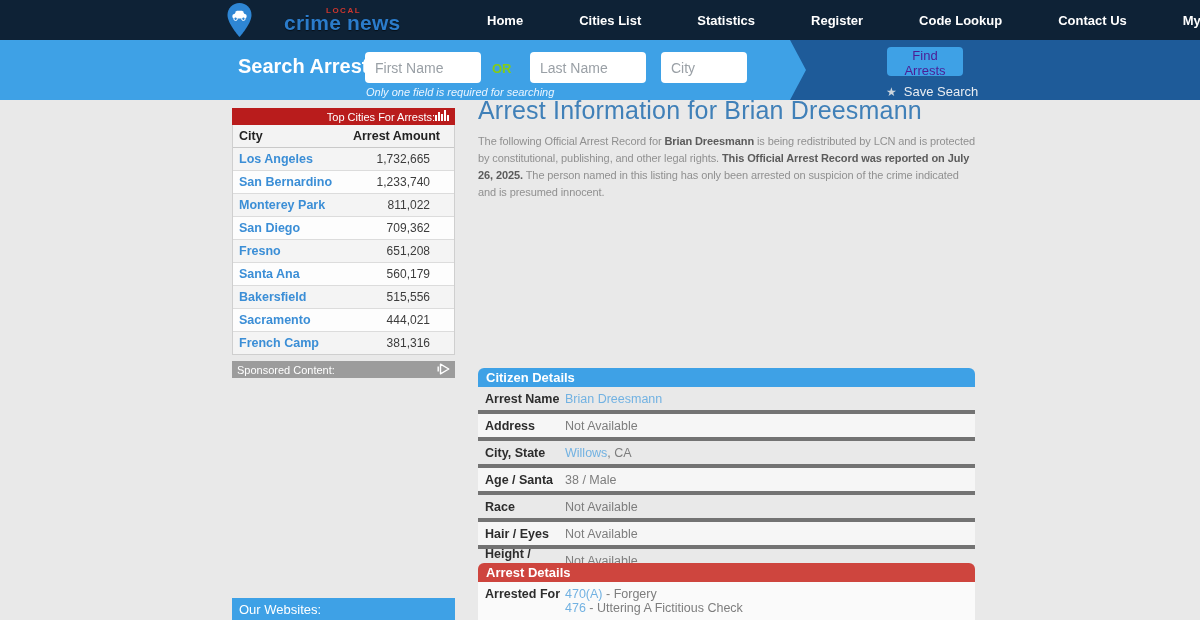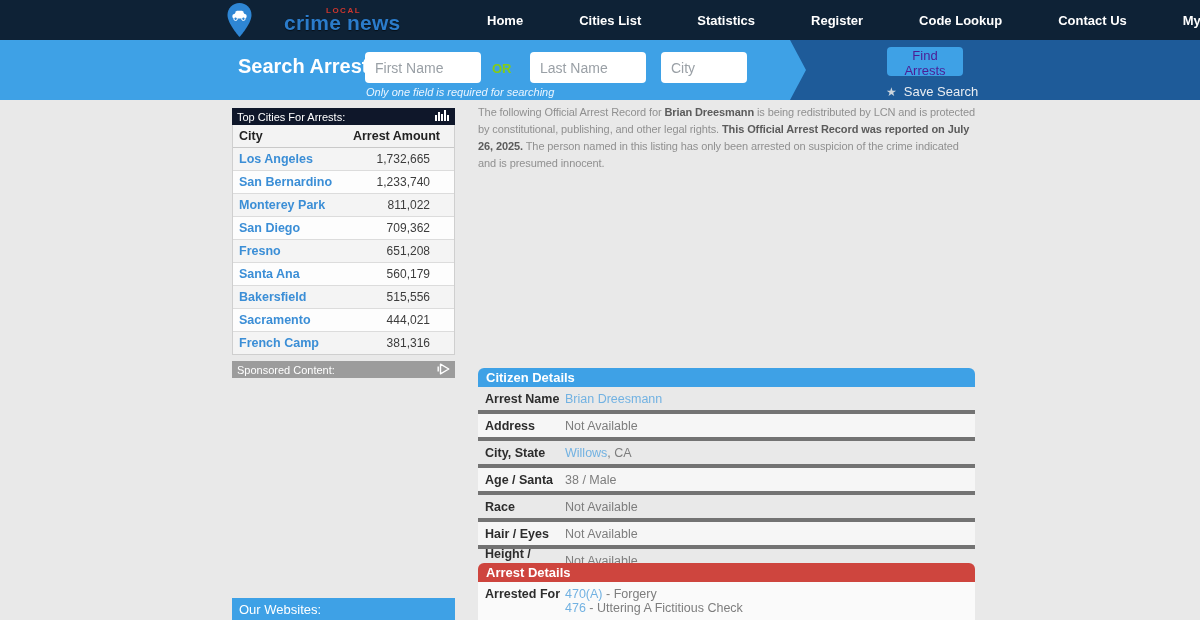--- a/index.html
+++ b/index.html
@@ -29,21 +29,21 @@
   .f-city{left:661px;width:86px;}
   .search-hint{position:absolute;left:366px;top:46px;font-size:11px;font-style:italic;color:#eaf5ff;}
   .find-btn{position:absolute;left:887px;top:7px;width:76px;height:29px;background:#3ea1e6;color:#4c1d95;border:none;
             border-radius:4px;font-size:13px;font-family:inherit;cursor:pointer;}
   .save-search{position:absolute;left:886px;top:44px;display:flex;align-items:center;gap:7px;color:#e9edf2;
                font-size:13px;cursor:pointer;}
   .star-icon{color:#ccd5dd;font-size:12px;}
 
   
   .sidebar{position:absolute;left:232px;top:108px;width:223px;height:512px;}
-  .tc-titlebar{display:flex;align-items:center;justify-content:space-between;background:#0f172a;color:#fff;
+  .tc-titlebar{display:flex;align-items:center;justify-content:flex-end;background:#b91c1c;color:#fff;
                font-size:11px;padding:0 5px;height:17px;box-sizing:border-box;}
   .tc-table{background:#fff;border:1px solid #cfcfcf;border-top:none;box-sizing:border-box;}
   .tc-head{display:flex;justify-content:space-between;align-items:center;height:22px;padding:0 6px;
            font-size:12.5px;font-weight:bold;color:#222;background:#f3f3f3;border-bottom:1px solid #c9c9c9;}
   .tc-head .amount-col{margin-right:8px;}
   .tc-row{display:flex;justify-content:space-between;align-items:center;height:22px;padding:0 6px;font-size:12.5px;
           border-bottom:1px solid #dcdcdc;background:#fdfdfd;}
   .tc-row:last-child{border-bottom:none;}
   .tc-row:nth-child(odd){background:#f4f4f4;}
   .tc-city{color:#3b8ed6;font-weight:bold;cursor:pointer;}
@@ -188,20 +188,21 @@
           <path d="M3.5 1.2 L11.8 6 L3.5 10.8 Z" fill="none" stroke="#fff" stroke-width="1.4" stroke-linejoin="round"></path>
         </svg>
       </span>
     </div>
     <div class="our-websites">
       <span>Our Websites:</span>
     </div>
   </aside>
 
   <main class="main">
+    <h1 class="main-title">Arrest Information for Brian Dreesmann</h1>
     <p class="intro" id="intro"><span>The following Official Arrest Record for </span><b>Brian Dreesmann</b><span> is being redistributed by LCN and is protected by constitutional, publishing, and other legal rights. </span><b>This Official Arrest Record was reported on July 26, 2025.</b><span> The person named in this listing has only been arrested on suspicion of the crime indicated and is presumed innocent.</span></p>
 
     <section class="sec sec-citizen">
       <div class="sec-header blue">Citizen Details</div>
       <div id="citizen-rows">
           <div class="detail-row">
             <span class="detail-label">Arrest Name</span>
             <span class="detail-value"><a class="link">Brian Dreesmann</a></span>
           </div>
           <div class="detail-row">

